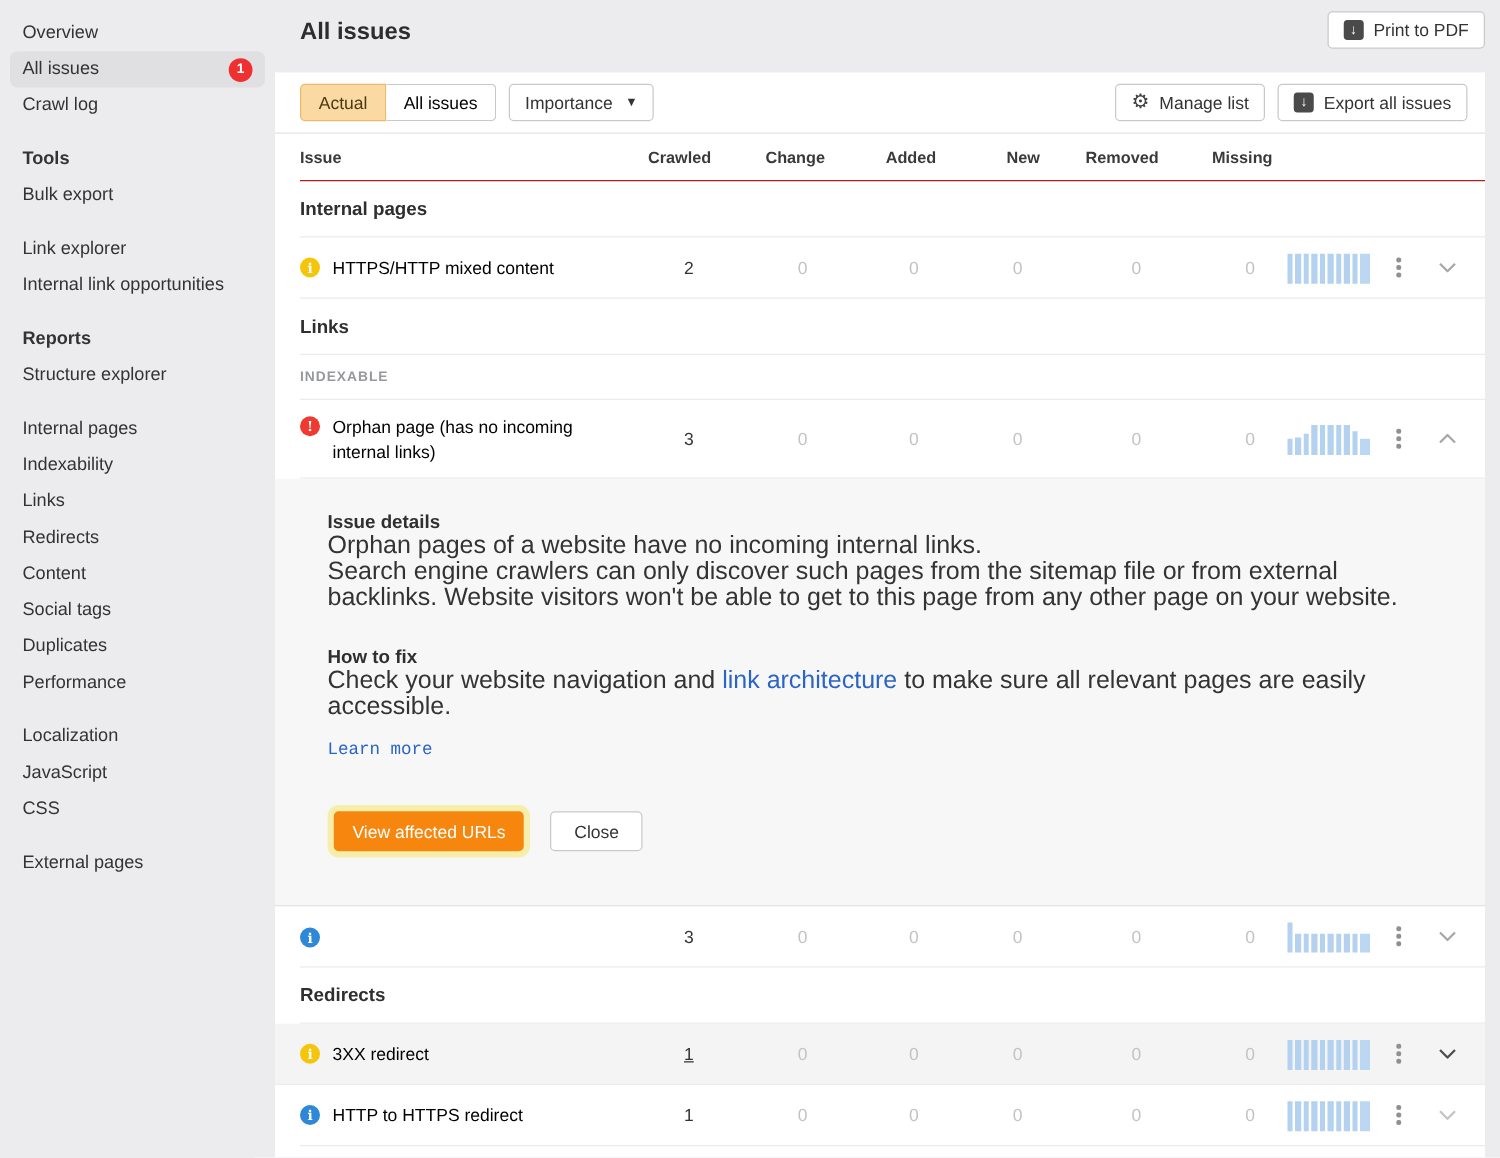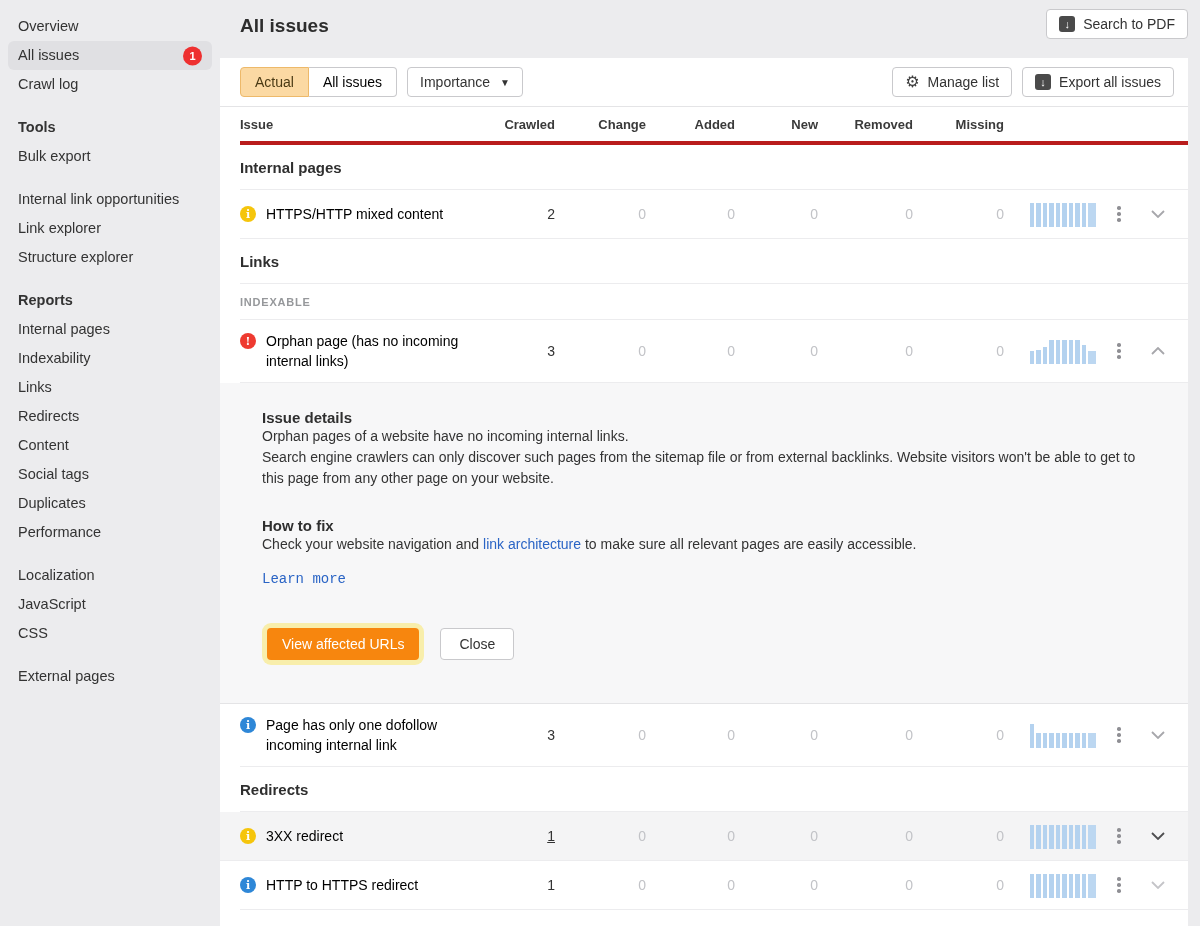--- a/index.html
+++ b/index.html
@@ -48,21 +48,21 @@
   .seg.active { background:#fbd9a3; border-color:#edb96a; color:#4a3push00; color:#4a3a14;
     border-top-left-radius:4px; border-bottom-left-radius:4px; }
   .seg.inactive { border-left:none; border-top-right-radius:4px; border-bottom-right-radius:4px; }
   .importance-btn { margin-left:10px; }
   .toolbar-right { margin-left:auto; display:flex; gap:10px; }
 
   
   .grid { display:grid;
     grid-template-columns:minmax(0,1fr) 80px 91px 89px 83px 95px 91px 92px 46px 32px;
     align-items:center; }
-  .thead { margin-left:20px; padding-right:14px; height:38px; border-bottom:4px solid #b91c1c;
+  .thead { margin-left:20px; padding-right:0; height:38px; border-bottom:1px solid #b91c1c;
     font-size:13px; font-weight:bold; color:#3a3a3a; }
   .thead .col { text-align:right; }
   .thead .col.first { text-align:left; }
 
   .sec-row { margin-left:20px; padding-right:14px; height:45px; display:flex; align-items:center;
     border-bottom:1px solid #ececee; font-size:15px; font-weight:bold; color:#2f2f2f; }
   .subsec-row { margin-left:20px; padding-right:14px; height:36px; display:flex; align-items:center;
     border-bottom:1px solid #ececee; font-size:11px; font-weight:bold; color:#96989b; letter-spacing:0.8px; }
 
   .issue-row { margin-left:20px; padding:11px 14px 11px 0; border-bottom:1px solid #ececee; cursor:pointer; }
@@ -85,21 +85,21 @@
   .kdots { display:flex; flex-direction:column; gap:2.5px; padding:4px; }
   .kdots i { width:3.5px; height:3.5px; border-radius:50%; background:#8f8f94; }
   .chev-cell { display:flex; justify-content:center; color:#a7a7ab; }
   .chev-cell.up svg { transform:rotate(180deg); }
   .chev-cell.dark { color:#4d4d4f; }
   .chev-cell.light { color:#c4c4c8; }
 
   
   .details-panel { background:#f7f7f8; border-bottom:1px solid #e4e4e6; padding:26px 40px 38px 42px; }
   .details-panel h3 { font-size:15px; font-weight:bold; color:#2f2f2f; }
-  .details-panel p { font-size:14px; line-height:21px; color:#333; margin-top:0; max-width:880px; }
+  .details-panel p { font-size:20px; line-height:21px; color:#333; margin-top:0; max-width:880px; }
   .details-panel .fix-h { margin-top:28px; }
   .dlink { color:#2a64c5; text-decoration:none; cursor:pointer; }
   .learn { display:inline-block; margin-top:16px; font-size:14px;font-family:Liberation Mono, monospace; }
   .actions { margin-top:36px; display:flex; align-items:center; gap:16px; }
   .halo { background:#f8eeab; border-radius:9px; padding:5px; display:inline-block; }
   .btn-orange { background:#f7860e; color:#fff; border:none; border-radius:4px;
     padding:8px 15px; font-size:14px; cursor:pointer; font-family:inherit; }
   .btn-close { background:#fff; border:1px solid #c9c9cc; border-radius:4px;
     padding:7px 18px; font-size:14px; color:#333; cursor:pointer; font-family:inherit; }
 </style>
@@ -107,44 +107,44 @@
 <body>
 
 <div class="app">
 
   <nav class="sidebar" id="sidebar-list">
       <div class="side-item"><span class="side-label">Overview</span></div>
       <div class="side-item selected"><span class="side-label">All issues</span><span class="badge">1</span></div>
       <div class="side-item"><span class="side-label">Crawl log</span></div>
       <div class="side-item header"><span class="side-label">Tools</span></div>
       <div class="side-item gap"><span class="side-label">Bulk export</span></div>
+      <div class="side-item"><span class="side-label">Link explorer</span></div>
       <div class="side-item"><span class="side-label">Internal link opportunities</span></div>
-      <div class="side-item"><span class="side-label">Link explorer</span></div>
+      <div class="side-item header"><span class="side-label">Reports</span></div>
       <div class="side-item gap"><span class="side-label">Structure explorer</span></div>
-      <div class="side-item header"><span class="side-label">Reports</span></div>
       <div class="side-item"><span class="side-label">Internal pages</span></div>
       <div class="side-item"><span class="side-label">Indexability</span></div>
       <div class="side-item"><span class="side-label">Links</span></div>
       <div class="side-item"><span class="side-label">Redirects</span></div>
       <div class="side-item"><span class="side-label">Content</span></div>
       <div class="side-item"><span class="side-label">Social tags</span></div>
       <div class="side-item"><span class="side-label">Duplicates</span></div>
       <div class="side-item gap"><span class="side-label">Performance</span></div>
       <div class="side-item"><span class="side-label">Localization</span></div>
       <div class="side-item"><span class="side-label">JavaScript</span></div>
       <div class="side-item gap"><span class="side-label">CSS</span></div>
       <div class="side-item"><span class="side-label">External pages</span></div>
     </nav>
 
   <div class="main">
     <div class="top-bar">
       <div class="page-title">All issues</div>
       <button class="btn print-btn">
         <span class="icon-download"></span>
-        <span>Search to PDF</span>
+        <span>Print to PDF</span>
       </button>
     </div>
 
     <div class="card">
 
       <div class="toolbar">
         <div class="seg-group">
           <button class="seg active">Actual</button>
           <button class="seg inactive">All issues</button>
         </div>
@@ -259,21 +259,20 @@
               </svg>
             </div>
           </div>
           <div class="details-panel"><h3>Issue details</h3><p>Orphan pages of a website have no incoming internal links.</p><p>Search engine crawlers can only discover such pages from the sitemap file or from external backlinks. Website visitors won't be able to get to this page from any other page on your website.</p><h3 class="fix-h">How to fix</h3><p><span>Check your website navigation and </span><a class="dlink">link architecture</a><span> to make sure all relevant pages are easily accessible.</span></p><a class="dlink learn">Learn more</a><div class="actions">
               <span class="halo"><button class="btn-orange">View affected URLs</button></span>
               <button class="btn-close">Close</button>
             </div></div>
           <div class="grid issue-row">
             <div class="cell name-cell">
               <span class="dot info">i</span>
-              <span class="iname">Page has only one dofollow incoming internal link</span>
             </div>
             <div class="cell num first">3</div>
             <div class="cell num">0</div>
             <div class="cell num">0</div>
             <div class="cell num">0</div>
             <div class="cell num">0</div>
             <div class="cell num">0</div>
             <div class="cell spark-cell">
               <span class="bar" style="height: 24px; background: rgb(180, 210, 239);"></span>
               <span class="bar" style="height: 15px; background: rgb(180, 210, 239);"></span>

